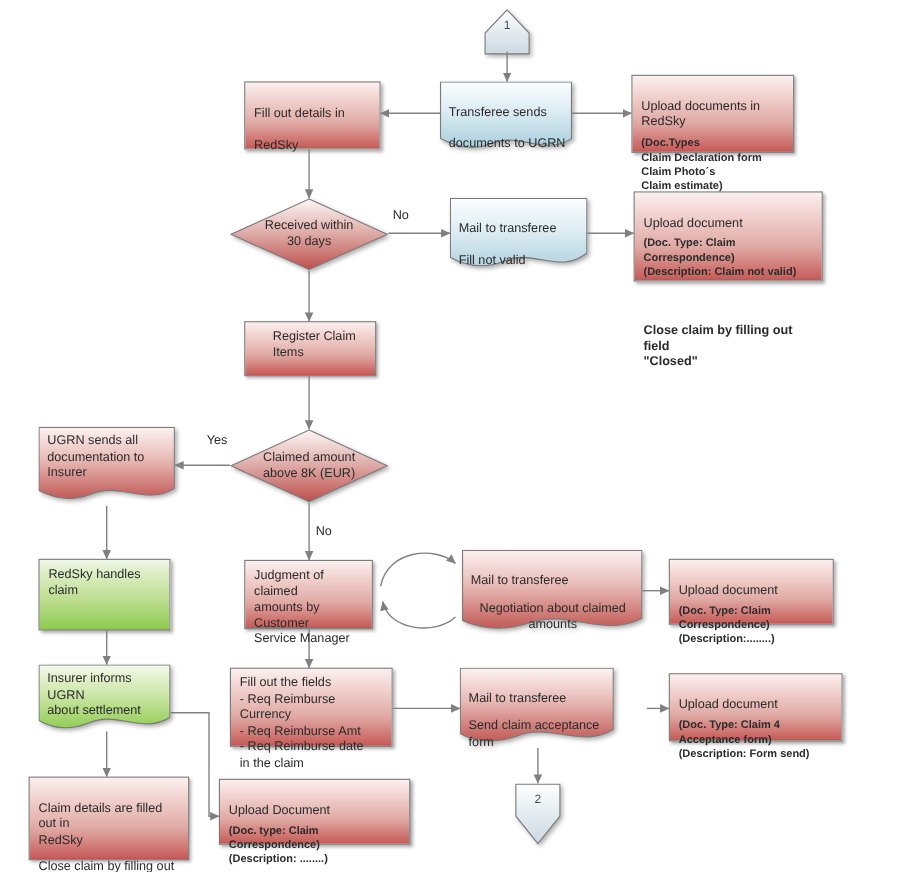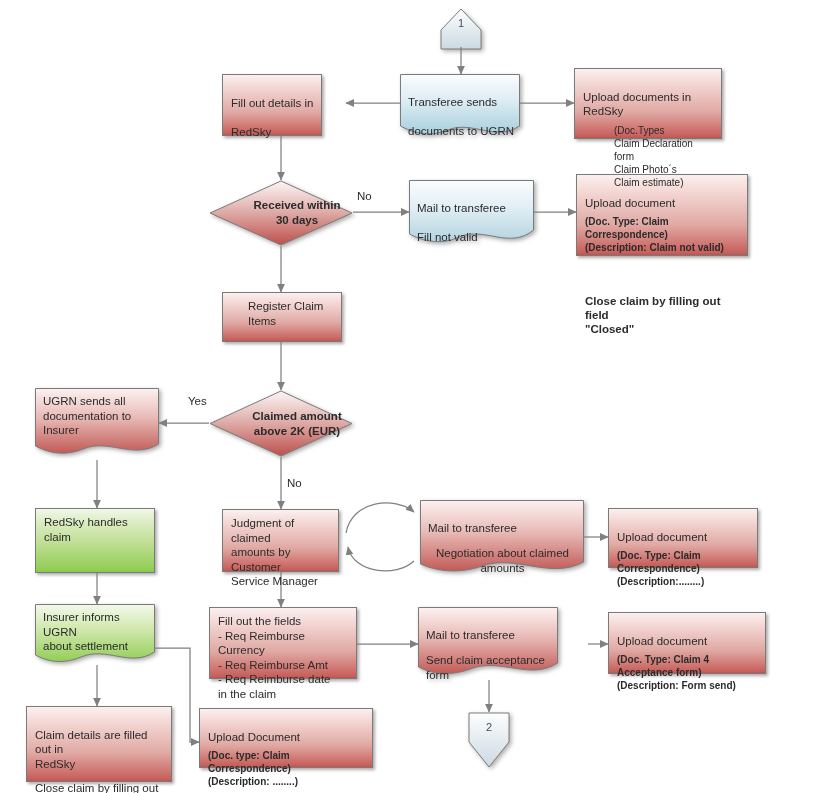--- a/index.html
+++ b/index.html
@@ -19,24 +19,24 @@
 
   
   .doc{filter:drop-shadow(2px 2px 2px rgba(0,0,0,.33));}
   .doc svg{position:absolute;left:0;top:0;z-index:1;}
   .doc .txt{z-index:3;}
 
   
   .diamond{}
   .diamond svg{position:absolute;left:0;top:0;z-index:1;
                filter:drop-shadow(2px 2px 2px rgba(0,0,0,.33));}
-  .diamond .dtxt{position:absolute;left:16px;top:0;width:100%;height:100%;
+  .diamond .dtxt{position:absolute;left:0;top:0;width:100%;height:100%;
                  z-index:3;display:flex;align-items:center;justify-content:center;
                  text-align:center;font-size:11.5px;line-height:15px;color:#2b2b2b;
-                 white-space:pre-line;font-weight:bold;}
+                 white-space:pre-line;}
 
   
   .opc{}
   .opc svg{position:absolute;left:0;top:0;z-index:1;
            filter:drop-shadow(2px 2px 2px rgba(0,0,0,.3));}
   .opc .otxt{position:absolute;left:0;top:0;width:100%;height:100%;z-index:3;
              display:flex;align-items:center;justify-content:center;
              font-size:11px;color:#44505e;padding-bottom:12px;box-sizing:border-box;}
 
   
@@ -125,31 +125,31 @@
         <stop offset="1" stop-color="#a8cfdd"></stop>
       </linearGradient>
       <path d="M0.5,0.5 H119.5 V52 C95,68 72,46 48,56 C28,64 12,58 0.5,52 Z" fill="url(#gb1)" stroke="#7a7a7a" stroke-width="1"></path>
     </svg>
     <div class="txt">
       <span>Transferee sends</span><br>
       <span>documents to UGRN</span>
     </div>
   </div>
 
-  <div class="node rect red" style="left:222px;top:74px;width:100px;height:62px;">
+  <div class="node rect red" style="left:222px;top:74px;width:124px;height:62px;">
     <div class="txt">
       <span>Fill out details in</span><br>
       <span>RedSky</span>
     </div>
   </div>
 
   <div class="node rect red" style="left:574px;top:68px;width:148px;height:71px;">
     <div class="txt">
       <span>Upload documents in RedSky</span>
-      <div class="sub" style="margin-top:5px;font-weight:normal;margin-left:31px;">(Doc.Types
+      <div class="sub" style="margin-top:5px;font-weight:bold;">(Doc.Types
 Claim Declaration form
 Claim Photo´s
 Claim estimate)</div>
     </div>
   </div>
 
   <div class="node diamond" style="left:209px;top:180px;width:144px;height:66px;">
     <svg width="144" height="66" viewBox="0 0 144 66" preserveAspectRatio="none">
       <linearGradient id="gd1" x1="0" y1="0" x2="0" y2="1">
         <stop offset="0" stop-color="#fdf6f5"></stop>
@@ -194,21 +194,21 @@
   <div class="node diamond" style="left:209px;top:390px;width:144px;height:67px;">
     <svg width="144" height="67" viewBox="0 0 144 67" preserveAspectRatio="none">
       <linearGradient id="gd2" x1="0" y1="0" x2="0" y2="1">
         <stop offset="0" stop-color="#fdf6f5"></stop>
           <stop offset="0.5" stop-color="#dda9a5"></stop>
         <stop offset="1" stop-color="#be504c"></stop>
       </linearGradient>
       <path d="M72,1 L143,33.5 L72,66 L1,33.5 Z" fill="url(#gd2)" stroke="#7a7a7a" stroke-width="1"></path>
     </svg>
     <div class="dtxt">Claimed amount
-above 2K (EUR)</div>
+above 8K (EUR)</div>
   </div>
 
   <div class="node doc" style="left:35px;top:388px;width:124px;height:72px;">
     <svg width="124" height="72" viewBox="0 0 124 72" preserveAspectRatio="none">
       <linearGradient id="gr1" x1="0" y1="0" x2="0" y2="1">
         <stop offset="0" stop-color="#fcf2f1"></stop>
           <stop offset="0.45" stop-color="#e8bab6"></stop>
         <stop offset="1" stop-color="#c25b57"></stop>
       </linearGradient>
       <path d="M0.5,0.5 H123.5 V56 C98,72 74,50 48,61 C28,69 12,64 0.5,58 Z" fill="url(#gr1)" stroke="#7a7a7a" stroke-width="1"></path>

